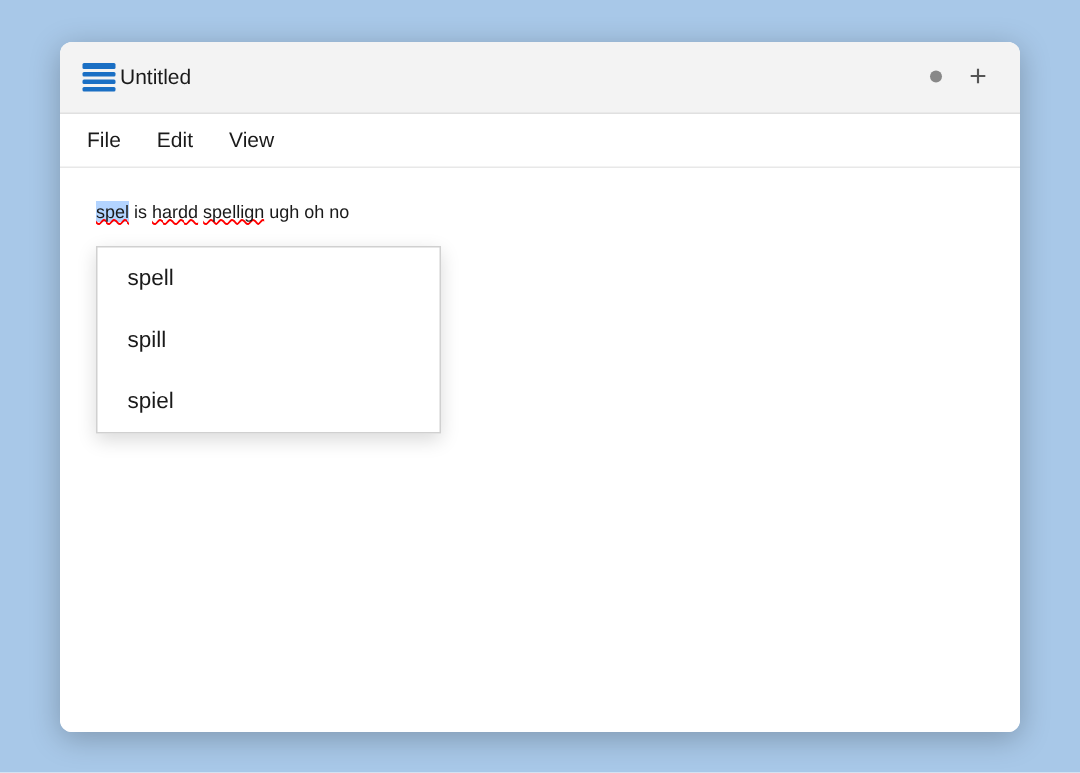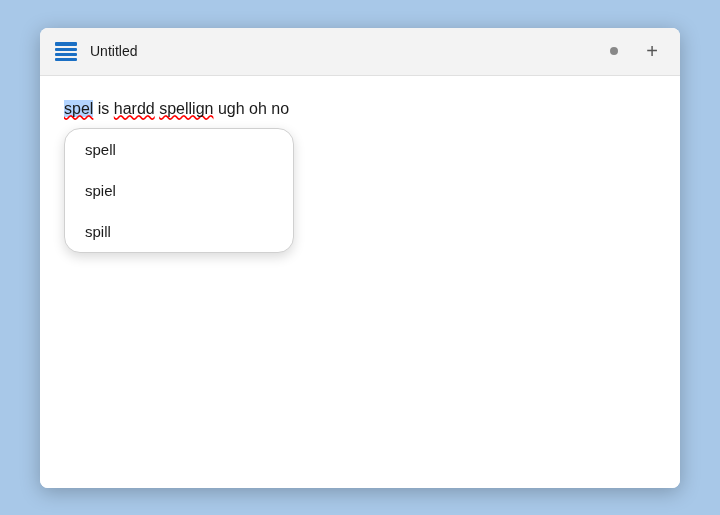--- a/index.html
+++ b/index.html
@@ -29,21 +29,20 @@
       flex-direction: column;
     }
 
     .title-bar {
       background: #f3f3f3;
       border-bottom: 1px solid #e0e0e0;
       display: flex;
       align-items: center;
       padding: 0 12px;
       height: 48px;
-      gap: 10px;
     }
 
     .app-icon {
       width: 28px;
       height: 28px;
       display: flex;
       flex-direction: column;
       align-items: center;
       justify-content: center;
       gap: 2px;
@@ -108,21 +107,21 @@
 
     .editor-area {
       flex: 1;
       padding: 20px 24px;
       position: relative;
       background: #ffffff;
       overflow: hidden;
     }
 
     .text-content {
-      font-size: 16px;
+      font-size: 12px;
       color: #1a1a1a;
       line-height: 1.6;
       white-space: nowrap;
     }
 
     .word-normal {
       
     }
 
     .word-misspelled {
@@ -136,21 +135,21 @@
       background: #b3d4ff;
     }
 
     .autocomplete-dropdown {
       position: absolute;
       top: 52px;
       left: 24px;
       width: 230px;
       background: #ffffff;
       border: 1px solid #d0d0d0;
-      border-radius: 16px;
+      border-radius: 0;
       box-shadow: 0 4px 12px rgba(0,0,0,0.15);
       overflow: hidden;
     }
 
     .autocomplete-item {
       padding: 12px 20px;
       font-size: 15px;
       color: #1a1a1a;
       cursor: pointer;
       border-bottom: none;
@@ -166,25 +165,30 @@
       <div class="app-icon-line"></div>
       <div class="app-icon-line"></div>
       <div class="app-icon-line"></div>
       <div class="app-icon-line"></div>
     </div>
     <span class="title-bar-text">Untitled</span>
     <div class="unsaved-dot"></div>
     <button class="new-tab-btn">+</button>
   </div>
 
+  <div class="menu-bar">
+    <div class="menu-item">File</div>
+    <div class="menu-item">Edit</div>
+    <div class="menu-item">View</div>
+  </div>
 
   <div class="editor-area">
     <div class="text-content">
       <span class="word-selected">spel</span><span class="word-normal"> is </span><span class="word-misspelled">hardd</span><span class="word-normal"> </span><span class="word-misspelled">spellign</span><span class="word-normal"> ugh oh no</span>
     </div>
 
     <div class="autocomplete-dropdown">
       <div class="autocomplete-item">spell</div>
+      <div class="autocomplete-item">spill</div>
       <div class="autocomplete-item">spiel</div>
-      <div class="autocomplete-item">spill</div>
     </div>
   </div>
 </div>
 
 </body></html>

